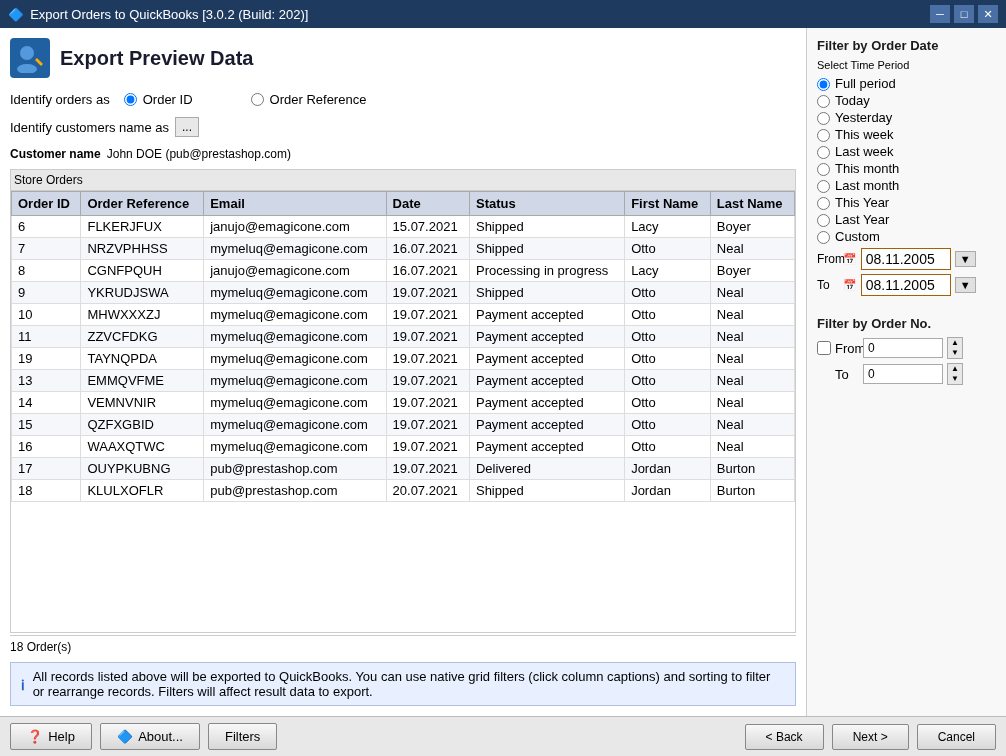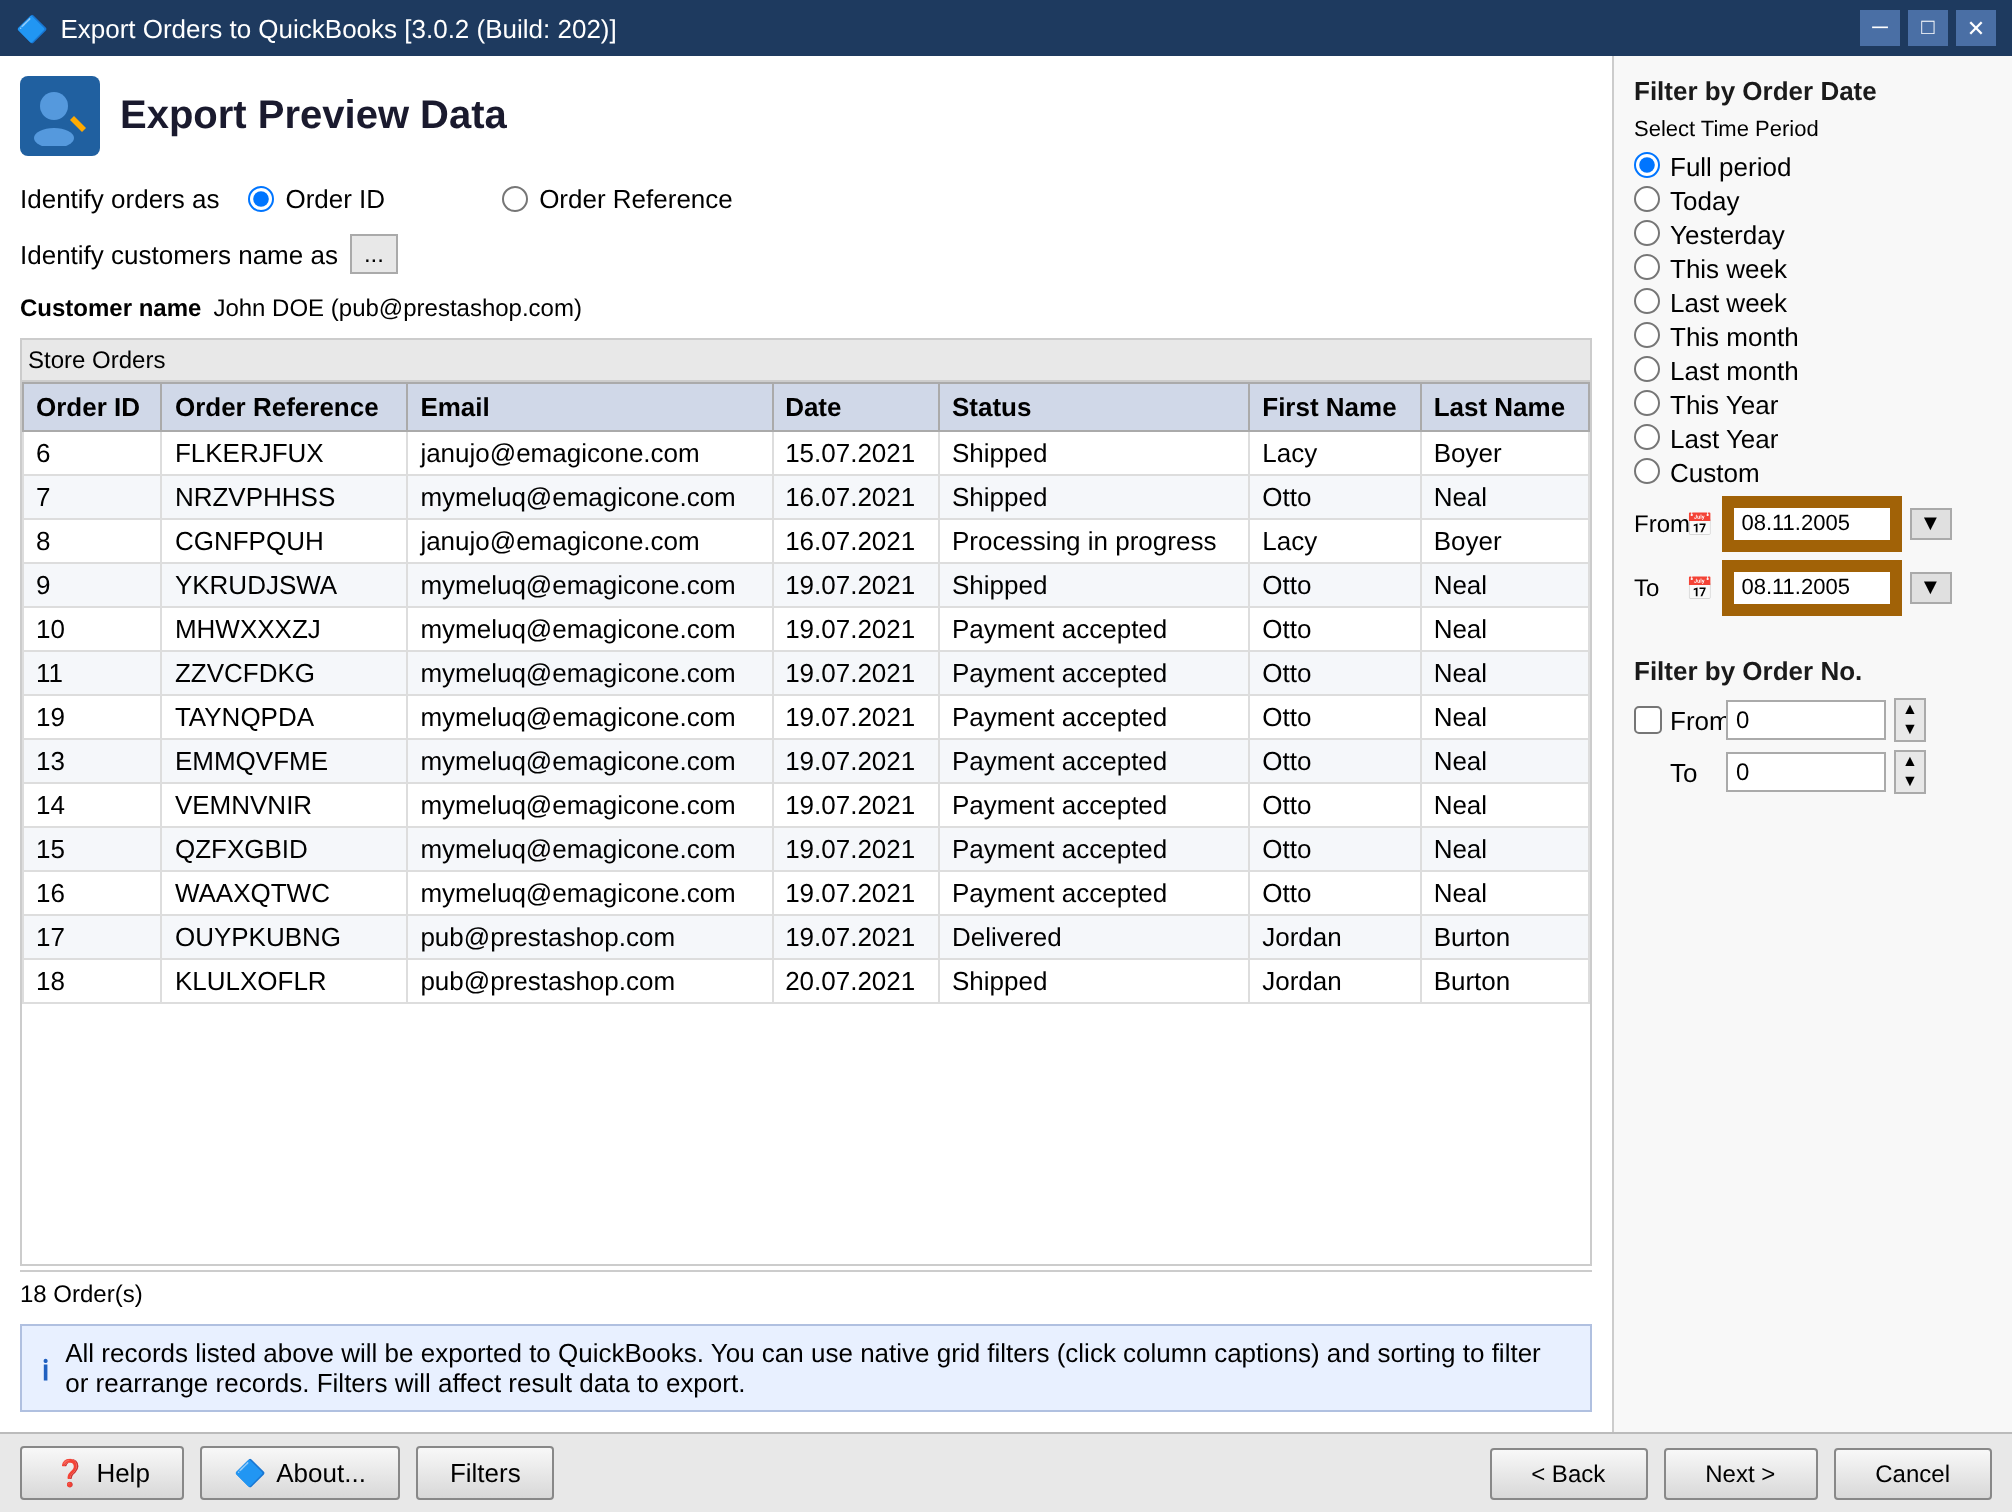--- a/index.html
+++ b/index.html
@@ -168,38 +168,38 @@
 
     .filter-section-title {
       font-weight: bold;
       font-size: 13px;
       margin-bottom: 6px;
       color: #1a1a1a;
     }
 
     .radio-item {
       display: flex;
-      align-items: flex-start;
+      align-items: flex-end;
       gap: 5px;
       margin-bottom: 2px;
       font-size: 12px;
     }
 
     .date-field-row {
       display: flex;
       align-items: center;
       gap: 4px;
       margin-top: 4px;
       font-size: 12px;
     }
     .date-label { width: 22px; font-size: 12px; }
     .date-input {
-      border: 6px solid #a16207;
+      border: 1px solid #a16207;
       padding: 2px 4px;
-      font-size: 11px;
+      font-size: 14px;
       width: 90px;
     }
     .cal-btn {
       border: 1px solid #aaa;
       background: #e0e0e0;
       padding: 1px 4px;
       cursor: pointer;
       font-size: 11px;
     }
 

